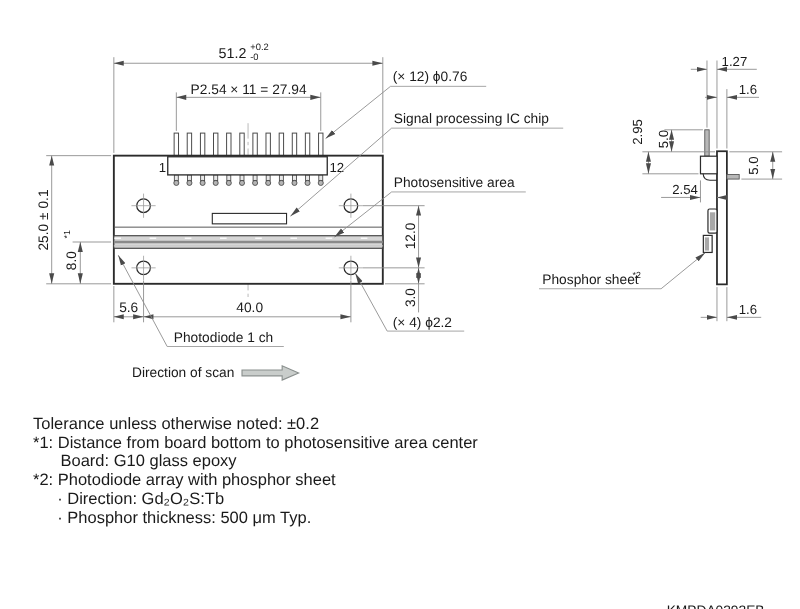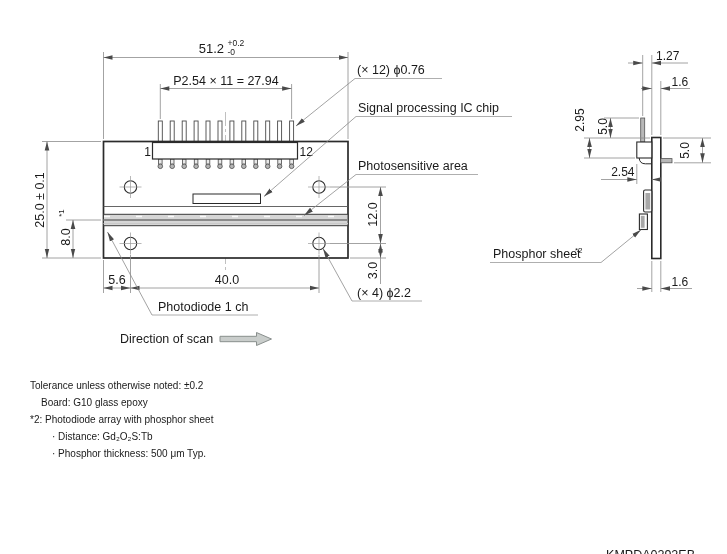--- a/index.html
+++ b/index.html
@@ -1,21 +1,21 @@
 <!DOCTYPE html>
 <html><head>
 <meta charset="utf-8">
 <style>
   html,body{margin:0;padding:0;background:#fff;}
   #page{position:relative;width:727px;height:554px;background:#fff;overflow:hidden;
         font-family:"Liberation Sans",sans-serif;color:#1a1a1a;}
   svg text{font-family:"Liberation Sans",sans-serif;fill:#1a1a1a;}
-  .notes{position:absolute;left:30px;top:377px;font-size:10px;line-height:17px;color:#1a1a1a;}
+  .notes{position:absolute;left:30px;top:377px;font-size:15px;line-height:17px;color:#1a1a1a;}
   .notes .ind0{margin-left:0;}
-  .notes .ind1{margin-left:11px;}
+  .notes .ind1{margin-left:25px;}
   .notes .ind2{margin-left:22px;}
   .docnum{position:absolute;left:520px;top:513px;width:175px;text-align:right;font-size:12.5px;color:#1a1a1a;margin-top:35px;}
 </style>
 </head>
 <body>
 
 <div id="page">
 
 <svg width="727" height="554" viewBox="0 0 727 554">
   <defs>
@@ -258,21 +258,22 @@
       <text x="575" y="253" font-size="8">*2</text>
       <line x1="490" y1="262.5" x2="601" y2="262.5" stroke="#9a9a9a" stroke-width="0.8"></line>
       <line x1="601" y1="262.5" x2="641" y2="229.8" stroke="#8c8c8c" stroke-width="0.8" marker-end="url(#aE)"></line>
     </g>
   </g>
 </svg>
 
 
 <div class="notes">
   <div class="ind0">Tolerance unless otherwise noted: ±0.2</div>
+  <div class="ind0">*1: Distance from board bottom to photosensitive area center</div>
   <div class="ind1">Board: G10 glass epoxy</div>
   <div class="ind0">*2: Photodiode array with phosphor sheet</div>
-  <div class="ind2">· Distance: Gd₂O₂S:Tb</div>
+  <div class="ind2">· Direction: Gd₂O₂S:Tb</div>
   <div class="ind2">· Phosphor thickness: 500 μm Typ.</div>
 </div>
 
 <div class="docnum">KMPDA0292EB</div>
 
 </div>
 
 </body></html>

